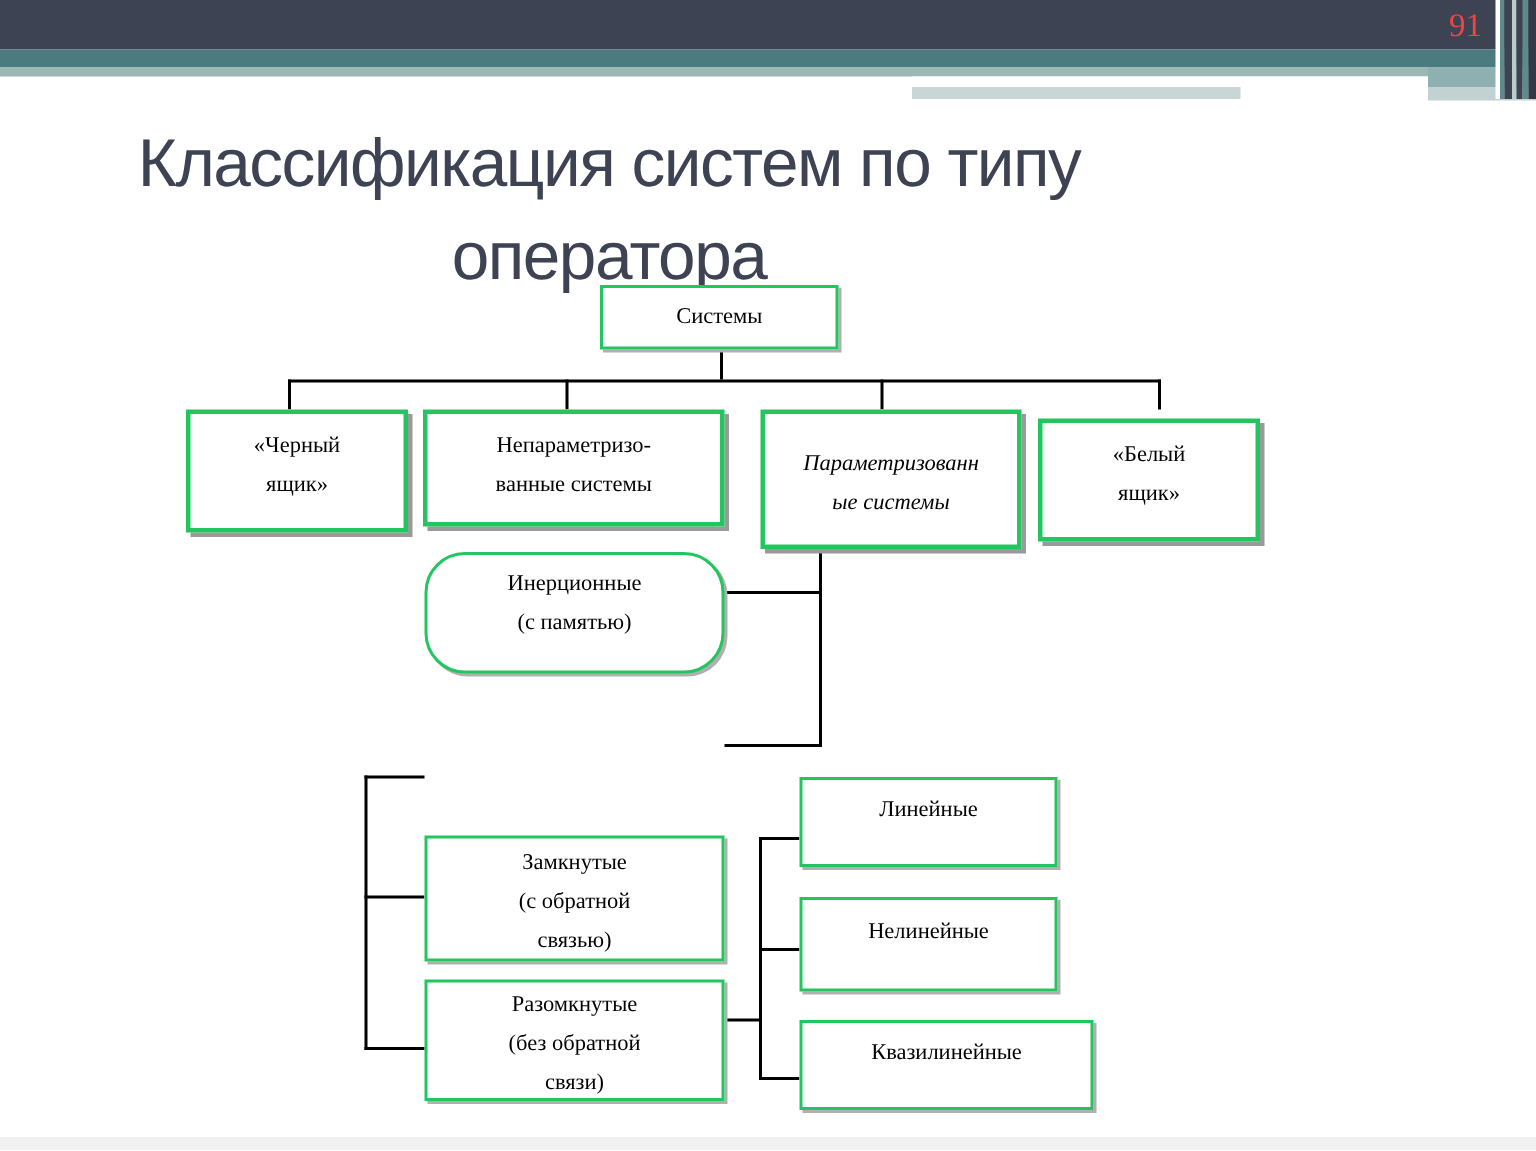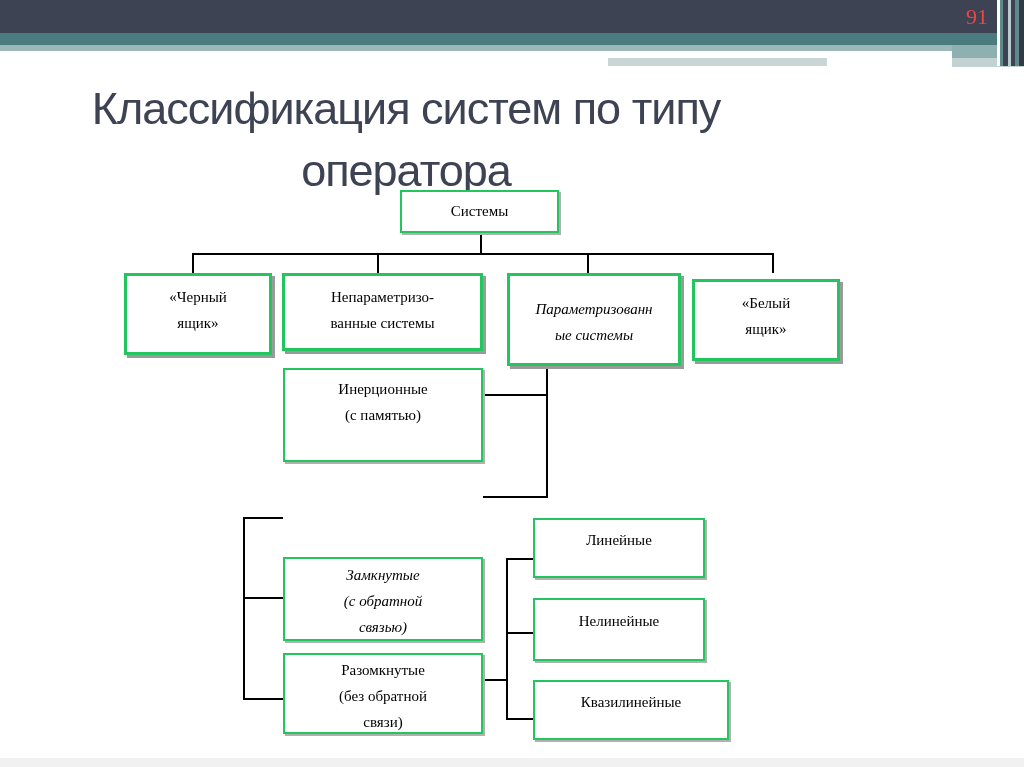--- a/index.html
+++ b/index.html
@@ -100,23 +100,23 @@
 
   <div class="box thick" style="left:124px;top:273px;width:148px;height:82px;padding-top:8px;">«Черный
 ящик»</div>
   <div class="box thick" style="left:282px;top:273px;width:201px;height:78px;padding-top:8px;">Непараметризо-
 ванные системы</div>
   <div class="box thick" style="left:507px;top:273px;width:174px;height:93px;padding-top:20px;font-style:italic;">Параметризованн
 ые системы</div>
   <div class="box thick" style="left:692px;top:279px;width:148px;height:82px;padding-top:8px;">«Белый
 ящик»</div>
 
-  <div class="box" style="left:283px;top:368px;width:200px;height:94px;padding-top:6px;">Инерционные
+  <div class="box" style="left:283px;top:368px;width:200px;height:81px;padding-top:6px;border-radius:27px;">Инерционные
 (с памятью)</div>
-  <div class="box" style="left:283px;top:557px;width:200px;height:84px;padding-top:3px;font-style:italic;">Замкнутые
+  <div class="box" style="left:283px;top:557px;width:200px;height:84px;padding-top:3px;">Замкнутые
 (с обратной
 связью)</div>
   <div class="box" style="left:283px;top:653px;width:200px;height:81px;padding-top:2px;text-align:center;">Разомкнутые
 (без обратной
 связи)</div>
 
   <div class="box" style="left:533px;top:598px;width:172px;height:63px;padding-top:8px;">Нелинейные</div>
   <div class="box" style="left:533px;top:518px;width:172px;height:60px;padding-top:7px;">Линейные</div>
   <div class="box" style="left:533px;top:680px;width:196px;height:60px;padding-top:7px;">Квазилинейные</div>
 

